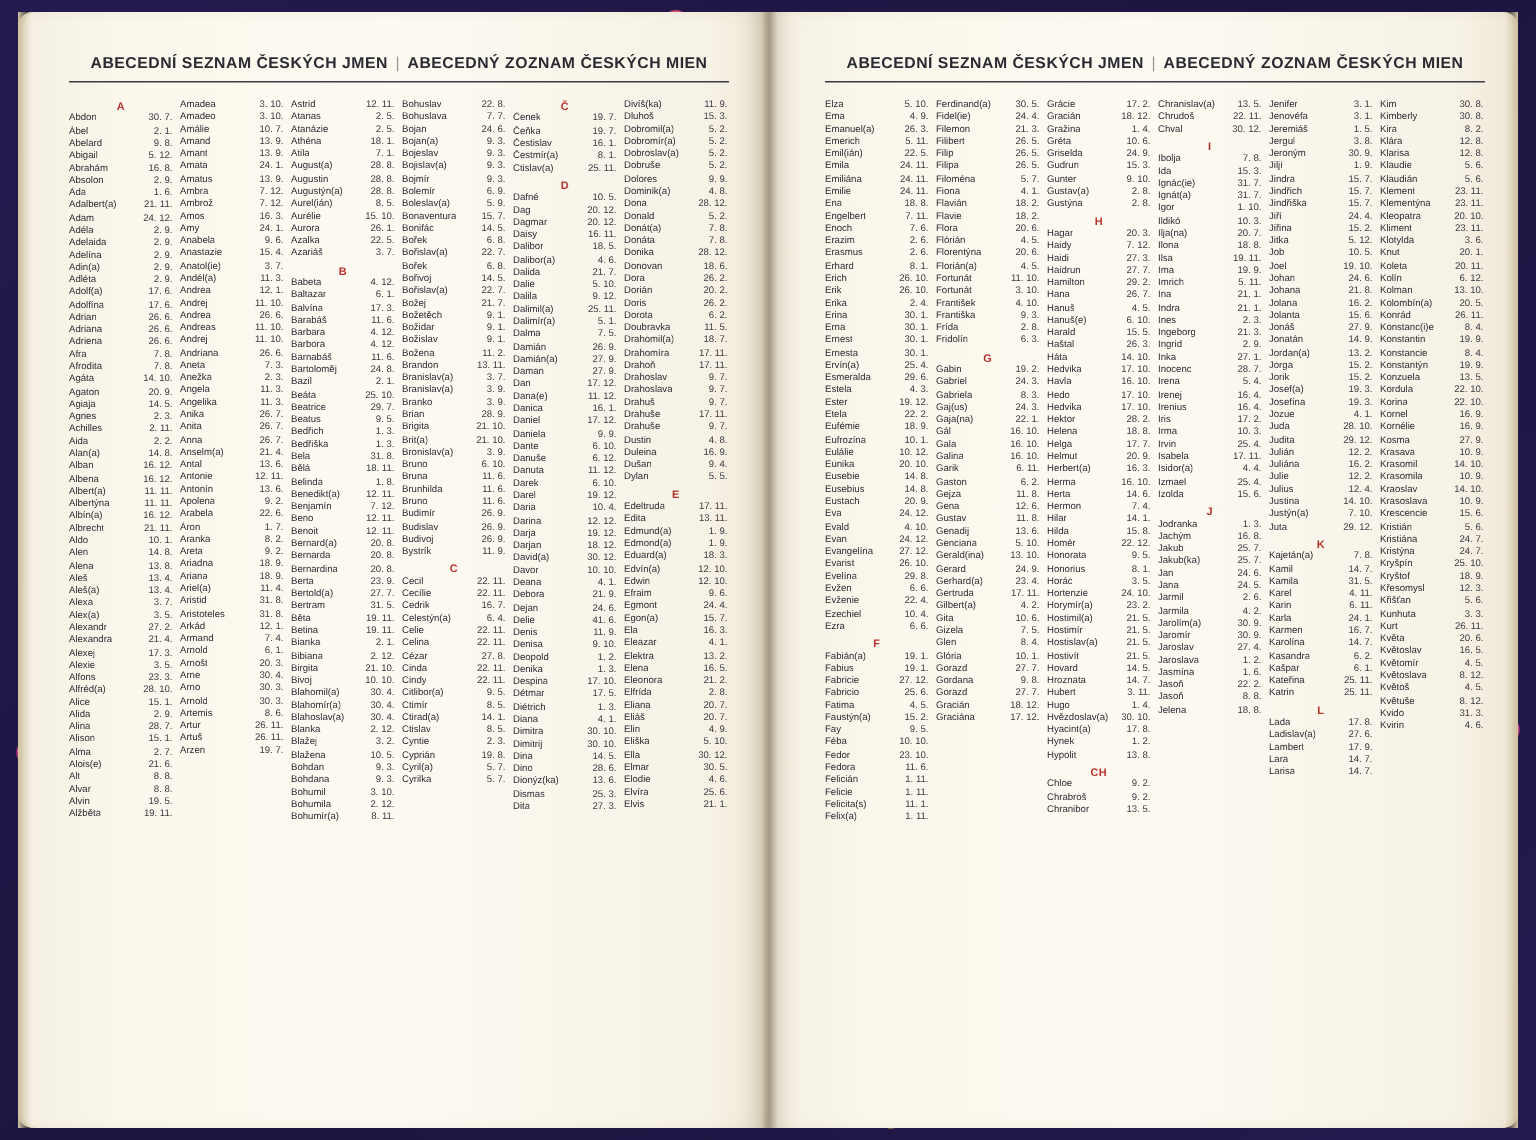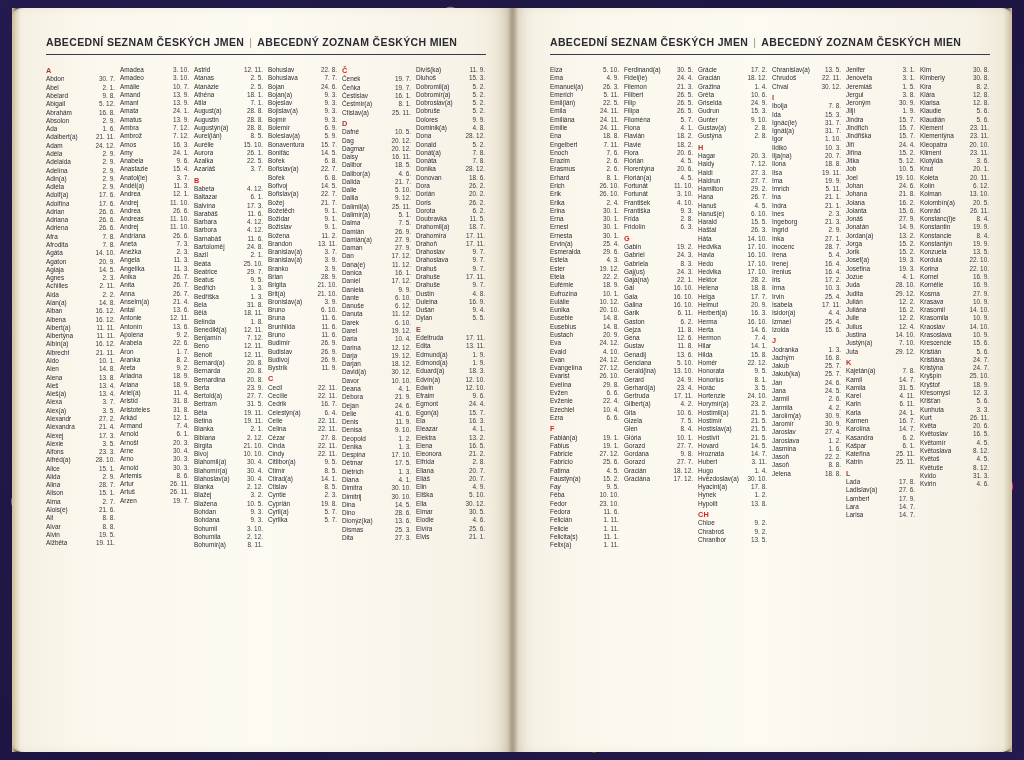--- a/index.html
+++ b/index.html
@@ -36,20 +36,21 @@
   }
   .paper{
     position:absolute;left:0;top:0;width:1000px;height:744px;
     display:flex;
   }
   .leaf{
     position:relative;
     width:500px;height:744px;
     background:linear-gradient(90deg,#f4efe2 0%,#fbf7ec 14%,#fdfaf2 50%,#f7f2e6 92%,#eee7d6 100%);
     box-sizing:border-box;
+    text-align:center;
   }
   .leaf.left{
     border-radius:10px 0 0 10px;
     box-shadow:inset -14px 0 18px -12px rgba(90,70,40,.45), inset 3px 0 0 #e6dcc4;
   }
   .leaf.right{
     border-radius:0 10px 10px 0;
     box-shadow:inset 14px 0 18px -12px rgba(90,70,40,.45), inset -3px 0 0 #e6dcc4;
   }
   .gutter{

